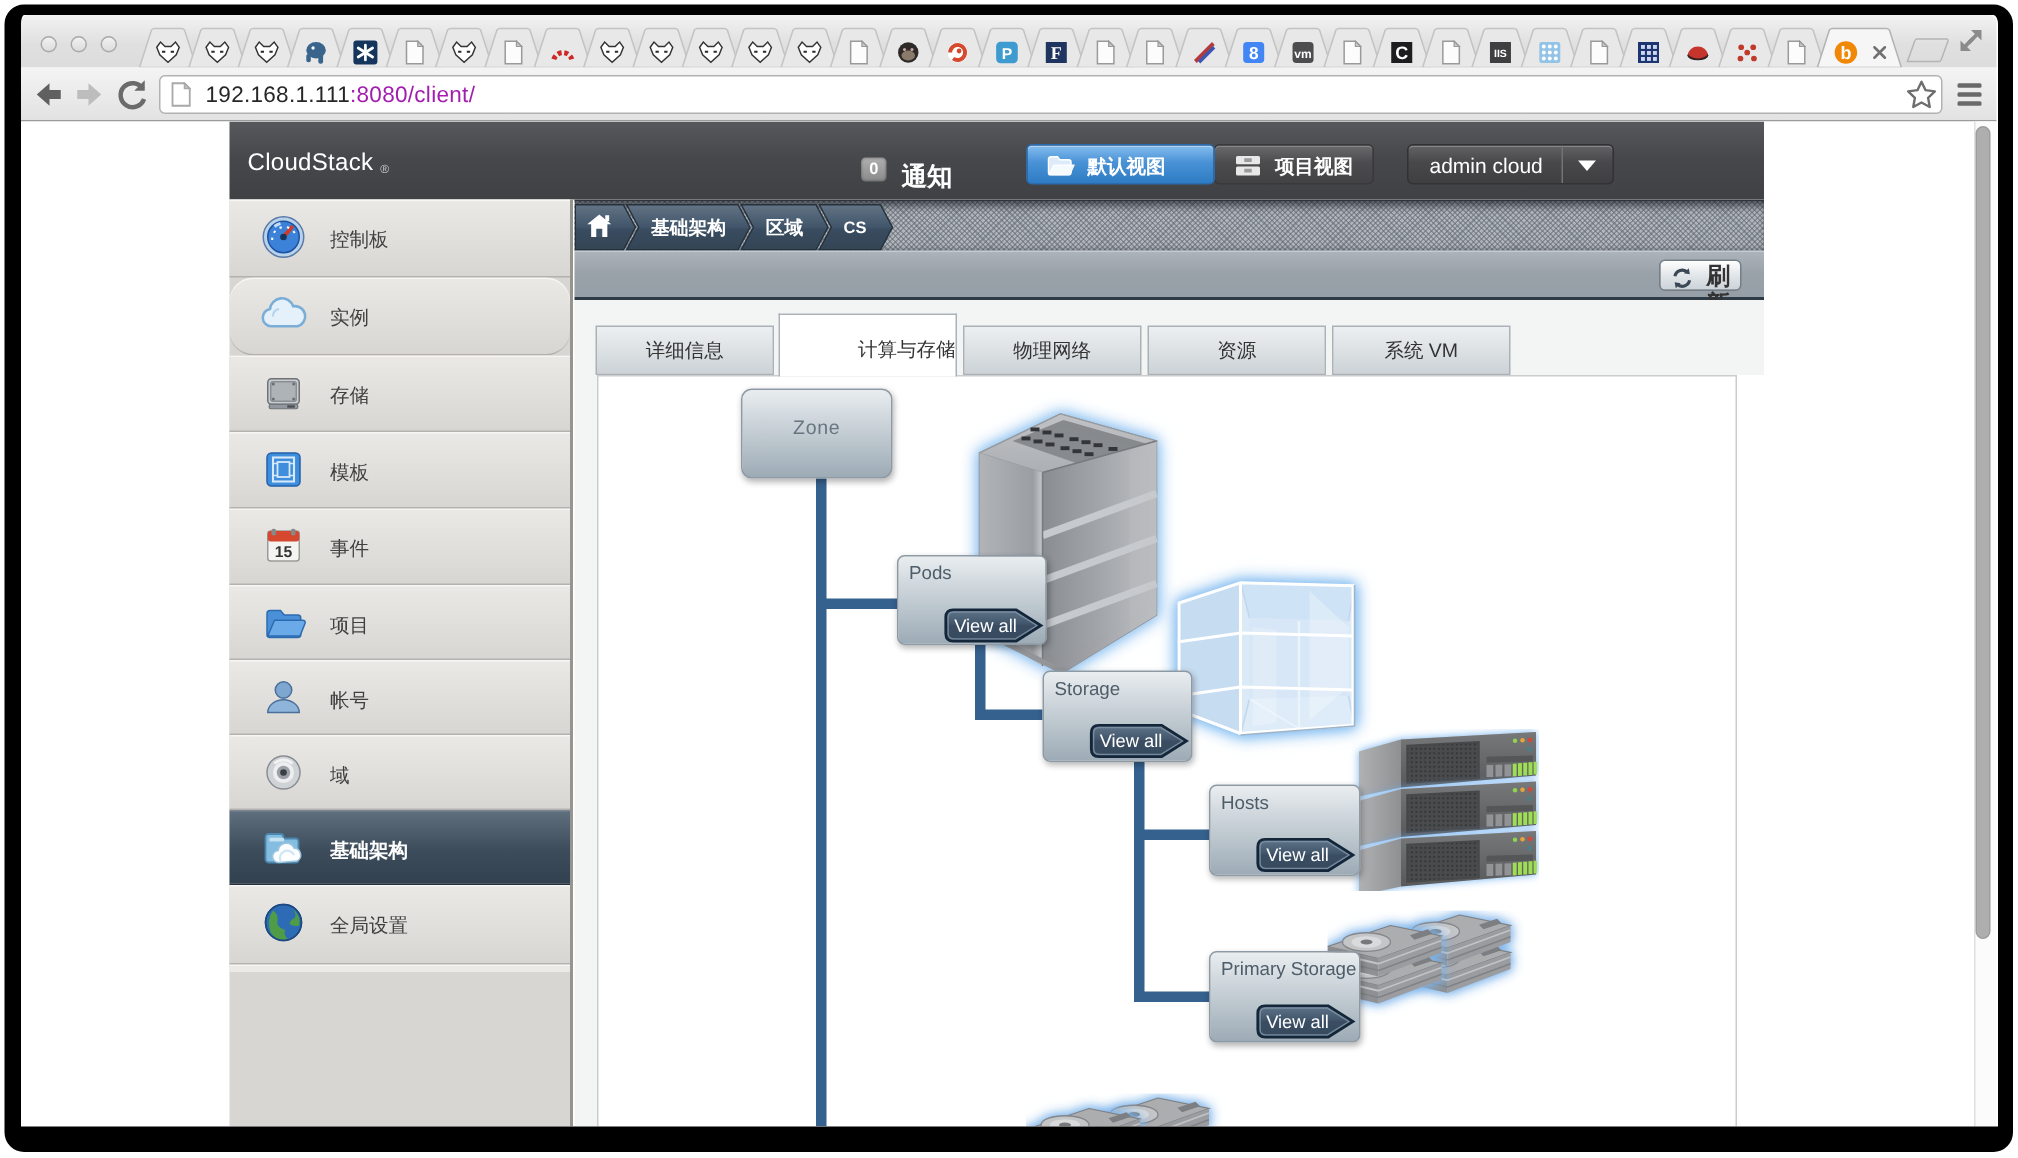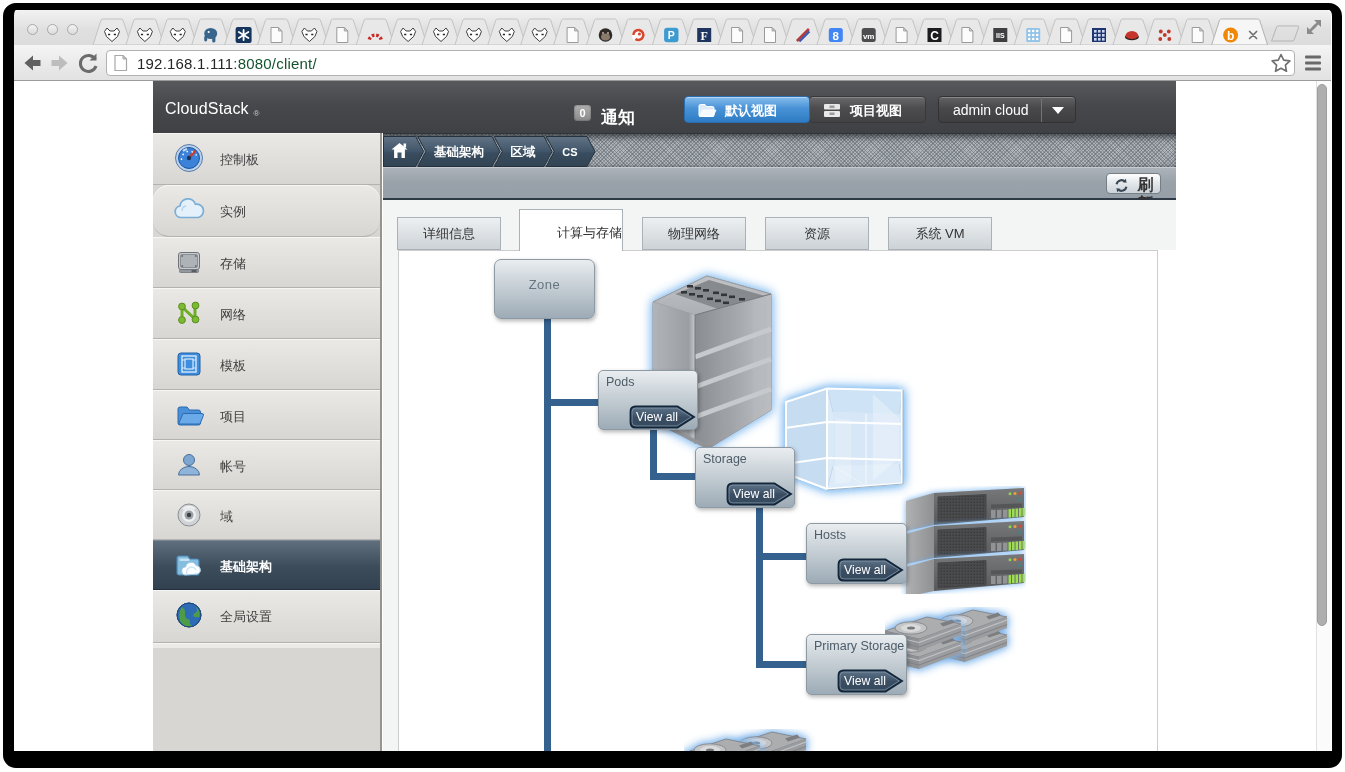--- a/index.html
+++ b/index.html
@@ -13,37 +13,37 @@
   background:linear-gradient(#f2f2f2,#e0e0e0 55%,#dcdcdc); border-radius:5px 5px 0 0; }
 .light { position:absolute; top:23.5px; width:11px; height:11px; border-radius:50%;
   background:linear-gradient(#f2f2f2,#dcdcdc); border:1px solid #a9a9a9; }
 
 #tabstrip { position:absolute; left:88px; top:14px; width:1250px; height:31px; }
 #toolbar { position:absolute; left:14px; top:45px; width:1317px; height:36px;
   background:linear-gradient(#f4f4f4,#e2e2e2); border-bottom:1px solid #9b9b9b; }
 #urlbar { position:absolute; left:106px; top:50px; width:1189px; height:26px; background:#fff;
   border:1px solid #b2b2b2; border-radius:4px; }
 #urltext { position:absolute; left:137px; top:55px; font-size:15px; color:#262626; letter-spacing:0.2px;}
-#urltext span { color:#14532d; }
+#urltext span { color:#a21caf; }
 
 #page { position:absolute; left:14px; top:81px; width:1317px; height:670px; background:#fff; overflow:hidden; }
 
 #appheader { position:absolute; left:139px; top:0px; width:1023px; height:52px;
   background:linear-gradient(#57595d,#46484c 45%,#3f4145); }
 #logo { position:absolute; left:12px; top:19px; color:#fff; font-size:16px; font-weight:normal; letter-spacing:0.2px;}
 #logo sup { font-size:8px; font-weight:normal; color:#ccc; vertical-align:-2px; }
 #notifbadge { position:absolute; left:421px; top:24px; width:17px; height:16px;
   background:linear-gradient(#b0b0b0,#8a8a8a); border-radius:3px; color:#fff; font-size:11px;
   text-align:center; line-height:16px; font-weight:bold; box-shadow:inset 0 0 2px rgba(0,0,0,.5);}
 #notiftext { position:absolute; left:448px; top:25px; color:#fff; font-size:17px; font-weight:bold; }
 .viewbtn { position:absolute; top:15px; height:27px; color:#fff; font-size:13px; font-weight:bold;
   border-radius:4px; }
 #btn-default { left:531px; width:126px; background:linear-gradient(#85bdee,#4992d6 45%,#2e7cc4);
   border:1px solid #2a6cb0; box-shadow:inset 0 1px 0 rgba(255,255,255,.4); z-index:2;}
-#btn-project { left:656px; width:117px; background:linear-gradient(#6a6a6c,#4c4c4e 45%,#424244);
+#btn-project { left:656px; width:107px; background:linear-gradient(#6a6a6c,#4c4c4e 45%,#424244);
   border:1px solid #39393b; box-shadow:inset 0 1px 0 rgba(255,255,255,.2);padding-left:20px; }
 .viewbtn .lbl { position:absolute; left:40px; top:5px; }
 #btn-admin { left:785px; width:138px; background:linear-gradient(#626265,#48484a 45%,#3f3f42);
   border:1px solid #323234; box-shadow:inset 0 1px 0 rgba(255,255,255,.25); }
 #btn-admin .lbl { position:absolute; left:14px; top:5px; font-weight:normal; font-size:14px; }
 #btn-admin .sep { position:absolute; right:33px; top:0; width:1px; height:100%; background:#737375; }
 #btn-admin .arr { position:absolute; right:11px; top:10px; width:0; height:0;
   border-left:6px solid transparent; border-right:6px solid transparent; border-top:7px solid #fff; }
 
 #sidebar { position:absolute; left:139px; top:52px; width:229px; height:618px; background:#d8d6d2; border-right:2px solid #96948f;}
@@ -75,21 +75,21 @@
   background:linear-gradient(#adb4bb,#99a1a9 50%,#969ea7); border-bottom:2px solid #2e3a46; box-shadow:inset 0 1px 0 #c6cbd1; }
 #refreshbtn { position:absolute; right:15px; top:6px; width:55px; height:21px;
   background:linear-gradient(#fefefe,#dde2e6 60%,#ccd3d9); border:1px solid #777f86; border-radius:4px;
   font-size:16px; font-weight:bold; color:#333; text-align:center; line-height:19px; }
 
 #content { position:absolute; left:0; top:67px; width:793px; height:551px; background:#fff; overflow:hidden; }
 #content .topstrip { position:absolute; left:0; top:0; width:793px; height:50px; background:#f3f4f4; }
 #content .leftstrip { position:absolute; left:0; top:0; width:14.5px; height:551px; background:#f3f4f4; }
 #panel { position:absolute; left:14.5px; top:50px; width:760px; height:501px; background:#fff;
   border:1px solid #ccc; border-bottom:none; }
-.tab { position:absolute; top:17px; height:33px; width:104px; background:linear-gradient(#edf0f2,#ccd2d6);
+.tab { position:absolute; top:17px; height:33px; width:119px; background:linear-gradient(#edf0f2,#ccd2d6);
   border:1px solid #aab2b8; font-size:13px; color:#333; text-align:center; line-height:32px; }
 .tab.active { top:9px; height:42px; background:#fff; border-bottom:none; line-height:46px;text-align:right; }
 
 .dbox { position:absolute; background:linear-gradient(#e9edf0,#c6cfd5 45%,#9dabb6);
   border:1px solid #8d99a3; border-radius:5px; box-shadow:1px 2px 4px rgba(0,0,0,.3); }
 .dbox .lab { position:absolute; left:7px; top:4px; font-size:12.5px; color:#4d5d69; white-space:nowrap; }
 .line { position:absolute; background:#35618e; z-index:2; }
 #panel { z-index:0; }
 .tab { z-index:4; }
 .tab.active { z-index:5; }
@@ -348,36 +348,36 @@
           <circle cx="22.8" cy="10" r="1" fill="#6a6f74"></circle>
           <circle cx="9.2" cy="20" r="1" fill="#6a6f74"></circle>
           <circle cx="22.8" cy="20" r="1" fill="#6a6f74"></circle>
           <rect x="6.5" y="23.5" width="19" height="3" rx="1" fill="#92989d" stroke="#6e7378" stroke-width="0.8"></rect>
           <rect x="18.5" y="24.2" width="5" height="1.6" fill="#4a4f54"></rect>
         </svg>
         <span class="txt">存储</span>
       </div>
     <div class="navitem">
         <svg class="ic" viewBox="0 0 32 32">
-          <path d="M9 23 L9 10 L22 22 L22 8" stroke="#6fae28" stroke-width="3" fill="none"></path>
-          <circle cx="9" cy="9.5" r="3.4" fill="#7cbb31" stroke="#588f1e"></circle>
-          <circle cx="9" cy="23" r="3.4" fill="#7cbb31" stroke="#588f1e"></circle>
-          <circle cx="22.5" cy="8.5" r="3.4" fill="#7cbb31" stroke="#588f1e"></circle>
-          <circle cx="22.5" cy="22.5" r="3.4" fill="#7cbb31" stroke="#588f1e"></circle>
-        </svg>
-        <span class="txt">网络</span>
-      </div>
-    <div class="navitem">
-        <svg class="ic" viewBox="0 0 32 32">
           <rect x="5" y="5" width="22" height="22" rx="3" fill="#3e8edd" stroke="#2361a8"></rect>
           <rect x="9" y="8" width="14" height="16" fill="none" stroke="#d7e9fa" stroke-width="1.4"></rect>
           <rect x="12" y="11" width="8" height="10" fill="none" stroke="#d7e9fa" stroke-width="1.2"></rect>
           <path d="M9 12 h3 M20 12 h3 M9 20 h3 M20 20 h3" stroke="#d7e9fa" stroke-width="1"></path>
         </svg>
         <span class="txt">模板</span>
+      </div>
+    <div class="navitem">
+        <svg class="ic" viewBox="0 0 32 32">
+          <rect x="5.5" y="6" width="21" height="20" rx="2" fill="#f4f4f2" stroke="#9a9a98"></rect>
+          <rect x="5.5" y="6" width="21" height="7" rx="2" fill="#d6472f"></rect>
+          <rect x="8" y="4.5" width="3" height="4.5" rx="1.2" fill="#888"></rect>
+          <rect x="21" y="4.5" width="3" height="4.5" rx="1.2" fill="#888"></rect>
+          <text x="16" y="23.5" font-size="10.5" font-weight="bold" fill="#333" text-anchor="middle" font-family="Liberation Sans">15</text>
+        </svg>
+        <span class="txt">事件</span>
       </div>
     <div class="navitem">
         <svg class="ic" viewBox="0 0 32 32">
           <path d="M5 10 a2 2 0 0 1 2-2 h7 l2.5 3 h9 a2 2 0 0 1 2 2 v11 a2 2 0 0 1 -2 2 h-18.5 a2 2 0 0 1 -2-2 Z" fill="#4a90d9" stroke="#2d6bb0"></path>
           <path d="M5.5 25 L10 14.5 h19 a1.5 1.5 0 0 1 1.4 2 L27 25 Z" fill="#6aaae8" stroke="#2d6bb0"></path>
         </svg>
         <span class="txt">项目</span>
       </div>
     <div class="navitem">
         <svg class="ic" viewBox="0 0 32 32">

